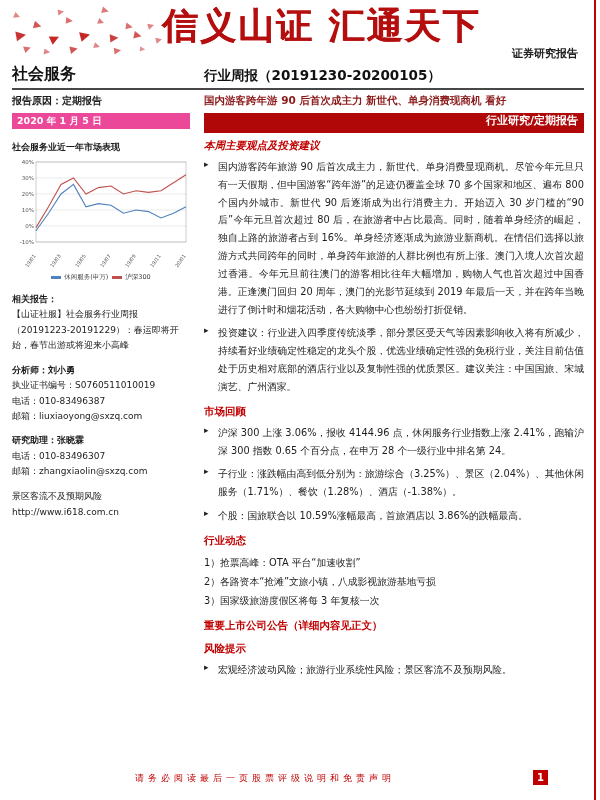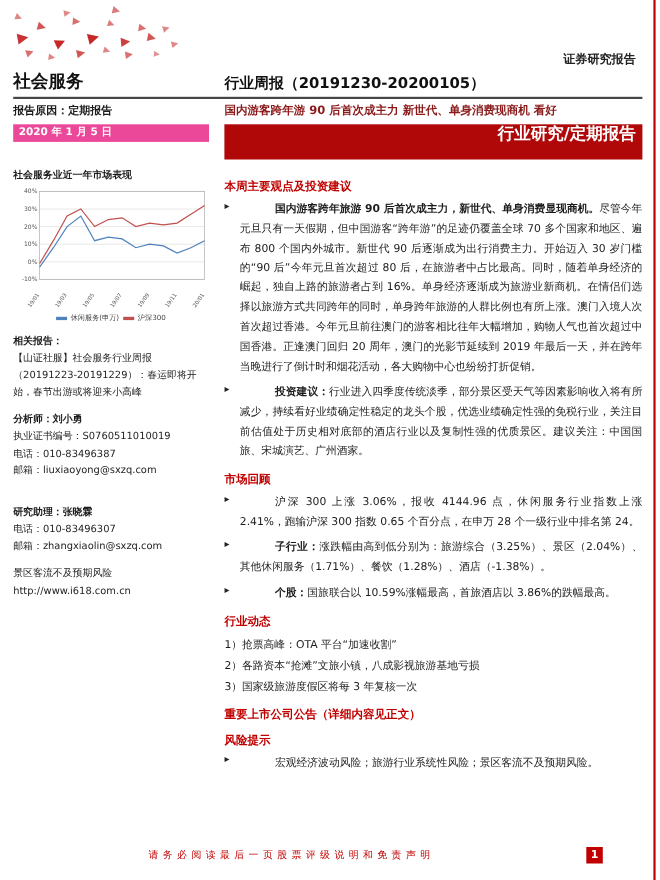--- a/index.html
+++ b/index.html
@@ -32,43 +32,43 @@
   .cell-l { width:178px; flex:none; }
   .cell-r { flex:1; min-width:0; }
   .row1 { border-bottom:2px solid #474747; padding-bottom:3px; align-items:flex-end; }
   .industry { font-size:16px; font-weight:bold; color:#111; }
   .report-title { font-size:13.5px; font-weight:bold; color:#111; }
   .row2 { margin-top:4px; align-items:center; }
   .report-reason { font-size:10px; font-weight:bold; }
   .subtitle { font-size:10.5px; font-weight:bold; color:#8b1a1a; white-space:nowrap; overflow:hidden; }
   .row3 { margin-top:5px; }
   .date-bar { background:#ec4899; color:#fff; font-size:9.5px; font-weight:bold; height:16px; line-height:16px; padding-left:5px; }
-  .tag-bar { background:#b00808; color:#fff; font-size:15px; font-weight:bold; height:32px; line-height:16px; text-align:right; padding-right:6px; }
+  .tag-bar { background:#b00808; color:#fff; font-size:11px; font-weight:bold; height:20px; line-height:16px; text-align:right; padding-right:6px; }
 
   
   .cols { display:flex; gap:14px; margin-top:6px; }
 
   
   .chart-box { margin-top:2px; }
   .chart-title { font-size:9px; font-weight:bold; margin-bottom:2px; }
   .legend { display:flex; justify-content:center; gap:4px; font-size:6.5px; color:#444; margin-top:1px; }
   .legend-item { display:flex; align-items:center; gap:3px; }
   .legend-swatch { width:10px; height:3px; display:inline-block; }
   .sb-block { margin-top:10px; font-size:9px; line-height:1.7; }
   .sb-bold { font-weight:bold; }
-  .sb-gap { margin-top:23px; }
+  .sb-gap { margin-top:9px; }
   .website { color:#1c1c1c; text-decoration:none; }
 
   
   .sec-h { color:#c00000; font-weight:bold; font-size:10.5px; margin:9px 0 5px 0; }
-  .sec-h.first { margin-top:12px; }
+  .sec-h.first { margin-top:0;font-style:italic; }
   .bullet { display:flex; margin-bottom:6px; }
   .bmark { width:14px; flex:none; font-size:9px; color:#222; padding-top:1px; }
   .btext { flex:1; font-size:9.8px; line-height:1.82; text-align:justify; }
-  .lead { font-weight:bold;margin-left:32px; }
+  .lead { font-weight:normal; }
   .news-item { font-size:9.8px; line-height:1.95; }
 
   
   .footer { position:absolute; left:0; right:0; bottom:14px; height:16px; }
   .disclaimer {
     position:absolute; left:0; right:70px; text-align:center;
     font-family:"DejaVu Serif","Liberation Serif",serif;
     color:#c00000; font-size:9px; letter-spacing:4px; line-height:16px;
   }
   .page-num {
@@ -98,20 +98,21 @@
         <span style="left: 82px; top: 40px; font-size: 8px; opacity: 0.5; transform: rotate(18deg);">▶</span>
         <span style="left: 102px; top: 44px; font-size: 9px; opacity: 0.6; transform: rotate(-8deg);">▶</span>
         <span style="left: 122px; top: 28px; font-size: 10px; opacity: 0.7; transform: rotate(12deg);">▶</span>
         <span style="left: 136px; top: 20px; font-size: 8px; opacity: 0.5; transform: rotate(-18deg);">▶</span>
         <span style="left: 2px; top: 10px; font-size: 8px; opacity: 0.5; transform: rotate(22deg);">▶</span>
         <span style="left: 46px; top: 6px; font-size: 8px; opacity: 0.5; transform: rotate(-8deg);">▶</span>
         <span style="left: 90px; top: 4px; font-size: 9px; opacity: 0.55; transform: rotate(14deg);">▶</span>
         <span style="left: 128px; top: 44px; font-size: 7px; opacity: 0.45; transform: rotate(6deg);">▶</span>
         <span style="left: 144px; top: 34px; font-size: 8px; opacity: 0.5; transform: rotate(-14deg);">▶</span>
       </div>
+    <div class="calligraphy">信义山证 汇通天下</div>
     <div class="report-type">证券研究报告</div>
   </div>
 
   <div class="row row1">
     <div class="cell-l industry">社会服务</div>
     <div class="cell-r report-title">行业周报（20191230-20200105）</div>
   </div>
   <div class="row row2">
     <div class="cell-l report-reason">报告原因：定期报告</div>
     <div class="cell-r subtitle">国内游客跨年游 90 后首次成主力 新世代、单身消费现商机 看好</div>

